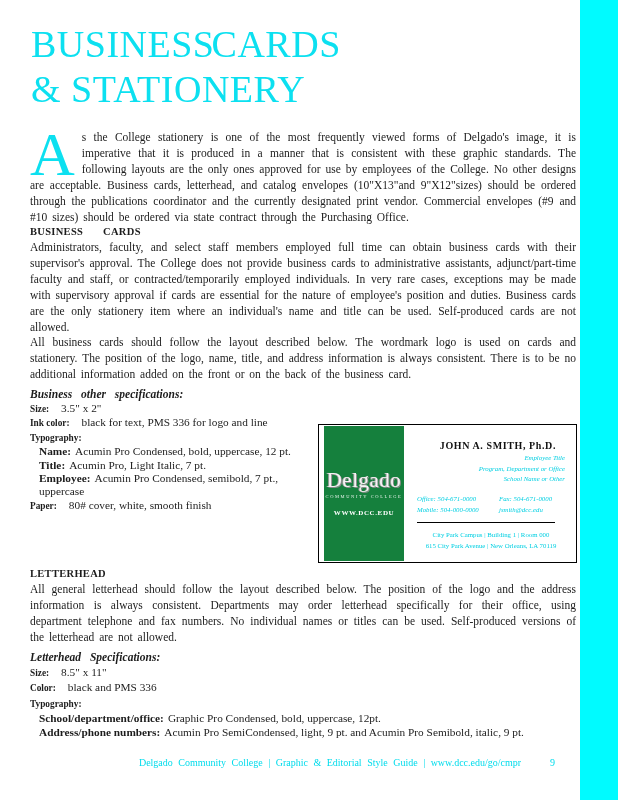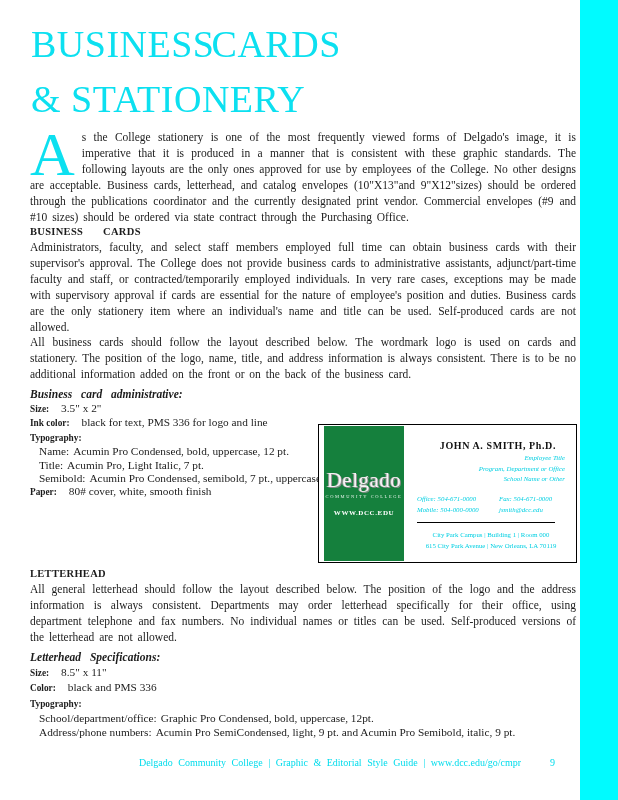--- a/index.html
+++ b/index.html
@@ -8,42 +8,42 @@
     font-family:"Liberation Serif","DejaVu Serif",serif;
     color:#1c1c1c;position:relative;overflow:hidden;
   }
   .page{position:absolute;inset:0;width:618px;height:800px;background:#fff;}
   .right-bar{position:absolute;left:580px;top:0;width:38px;height:800px;background:#00fbff;}
 
   
   .title{position:absolute;left:31px;top:22px;color:#0ce0f0;font-weight:normal;
          font-size:38px;line-height:45px;letter-spacing:0.5px;margin:0;}
   .title .l1{word-spacing:-0.34em;display:block;}
-  .title .l2{display:block;margin-top:10px;}
+  .title .l2{display:block;}
 
   
   .intro{position:absolute;left:30px;top:129px;width:546px;
          font-size:11.5px;line-height:16px;text-align:justify;word-spacing:2px;}
   .dropcap{float:left;color:#0ce0f0;font-size:62px;line-height:46px;
            padding:2px 7px 0 0;font-weight:normal;}
 
   
   .sec-head{position:absolute;left:30px;font-size:10.5px;font-weight:bold;
             letter-spacing:0.3px;word-spacing:17px;}
   .para{position:absolute;left:30px;width:546px;font-size:11.5px;line-height:16px;
         text-align:justify;word-spacing:2px;}
 
   
   .spec-title{position:absolute;left:30px;font-size:11.5px;font-weight:bold;
               font-style:italic;word-spacing:6px;}
   .specs{position:absolute;left:30px;font-size:11.3px;line-height:13.4px;}
   .specs .ln{white-space:normal;}
   .specs .ind{padding-left:9px;}
   .lbl-sm{font-weight:bold;font-size:9.3px;margin-right:12px;}
-  .lbl-b{font-weight:normal;margin-right:4px;}
+  .lbl-b{font-weight:bold;margin-right:4px;}
   .bc-specs{width:294px;}
   .lh-specs{width:548px;}
 
   
   .card{position:absolute;left:318px;top:424px;width:259px;height:139px;
         border:1.5px solid #000;box-sizing:border-box;background:#fff;}
   .card-panel{position:absolute;left:5px;top:1px;bottom:1px;width:80px;
               background:#15803d;text-align:center;}
   .logo-word{margin-top:42px;font-size:21px;color:#f4f4f4;
              text-shadow:1px 1px 0 #8b8b8b,-1px 0 0 #9d9d9d;letter-spacing:0.5px;}
@@ -85,40 +85,40 @@
   <div class="intro">
     <span class="dropcap">A</span><span>s the College stationery is one of the most frequently viewed forms of Delgado's image, it is imperative that it is produced in a manner that is consistent with these graphic standards. The following layouts are the only ones approved for use by employees of the College. No other designs are acceptable. Business cards, letterhead, and catalog envelopes (10"X13"and 9"X12"sizes) should be ordered through the publications coordinator and the currently designated print vendor. Commercial envelopes (#9 and #10 sizes) should be ordered via state contract through the Purchasing Office.</span>
   </div>
 
   <div class="sec-head" style="top:226px;">BUSINESS CARDS</div>
 
   <div class="para" style="top:239px;">Administrators, faculty, and select staff members employed full time can obtain business cards with their supervisor's approval. The College does not provide business cards to administrative assistants, adjunct/part-time faculty and staff, or contracted/temporarily employed individuals. In very rare cases, exceptions may be made with supervisory approval if cards are essential for the nature of employee's position and duties. Business cards are the only stationery item where an individual's name and title can be used. Self-produced cards are not allowed.</div>
 
   <div class="para" style="top:334px;">All business cards should follow the layout described below. The wordmark logo is used on cards and stationery. The position of the logo, name, title, and address information is always consistent. There is to be no additional information added on the front or on the back of the business card.</div>
 
-  <div class="spec-title" style="top:388px;">Business card administrative:</div>
+  <div class="spec-title" style="top:388px;">Business other specifications:</div>
 
   <div class="specs bc-specs" style="top:402px;">
     <div class="ln">
       <span class="lbl-sm">Size:</span><span>3.5" x 2"</span>
     </div>
     <div class="ln">
       <span class="lbl-sm">Ink color:</span><span>black for text, PMS 336 for logo and line</span>
     </div>
     <div class="ln">
       <span class="lbl-sm">Typography:</span><span></span>
     </div>
     <div class="ln ind">
       <span class="lbl-b">Name:</span><span>Acumin Pro Condensed, bold, uppercase, 12 pt.</span>
     </div>
     <div class="ln ind">
       <span class="lbl-b">Title:</span><span>Acumin Pro, Light Italic, 7 pt.</span>
     </div>
     <div class="ln ind">
-      <span class="lbl-b">Semibold:</span><span>Acumin Pro Condensed, semibold, 7 pt., uppercase</span>
+      <span class="lbl-b">Employee:</span><span>Acumin Pro Condensed, semibold, 7 pt., uppercase</span>
     </div>
     <div class="ln">
       <span class="lbl-sm">Paper:</span><span>80# cover, white, smooth finish</span>
     </div>
   </div>
 
   <div class="card">
     <div class="card-panel">
       <div class="logo-word">Delgado</div>
       <div class="logo-sub">COMMUNITY COLLEGE</div>

